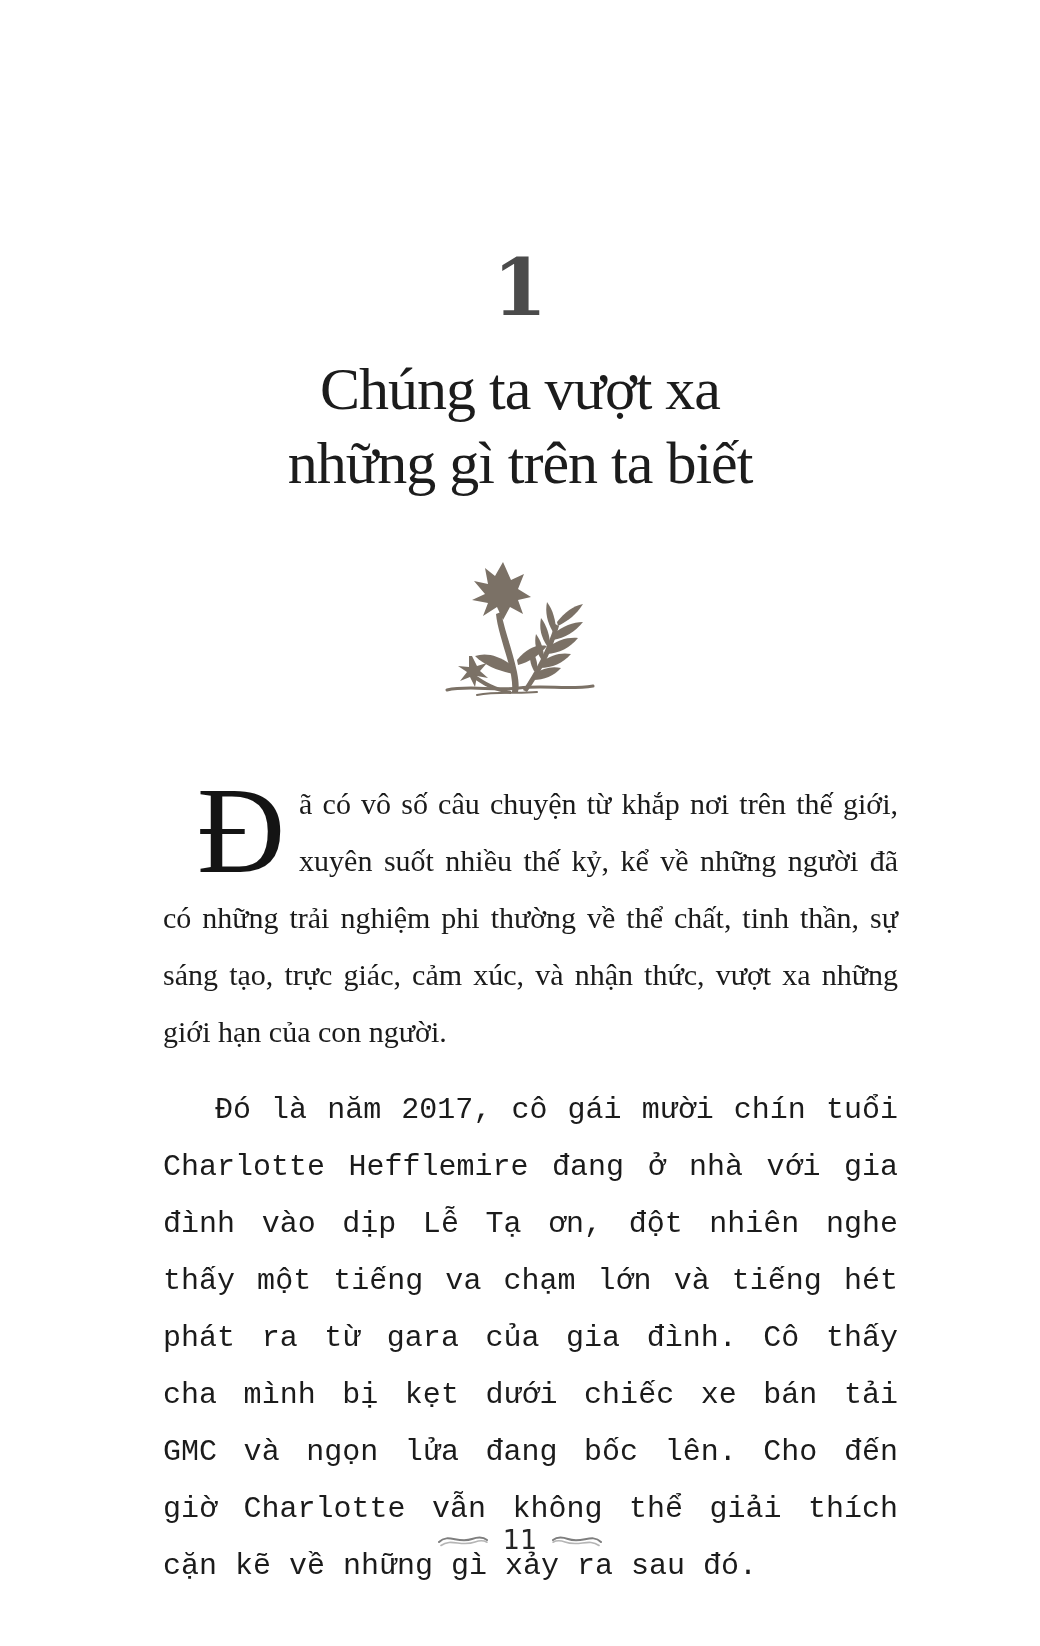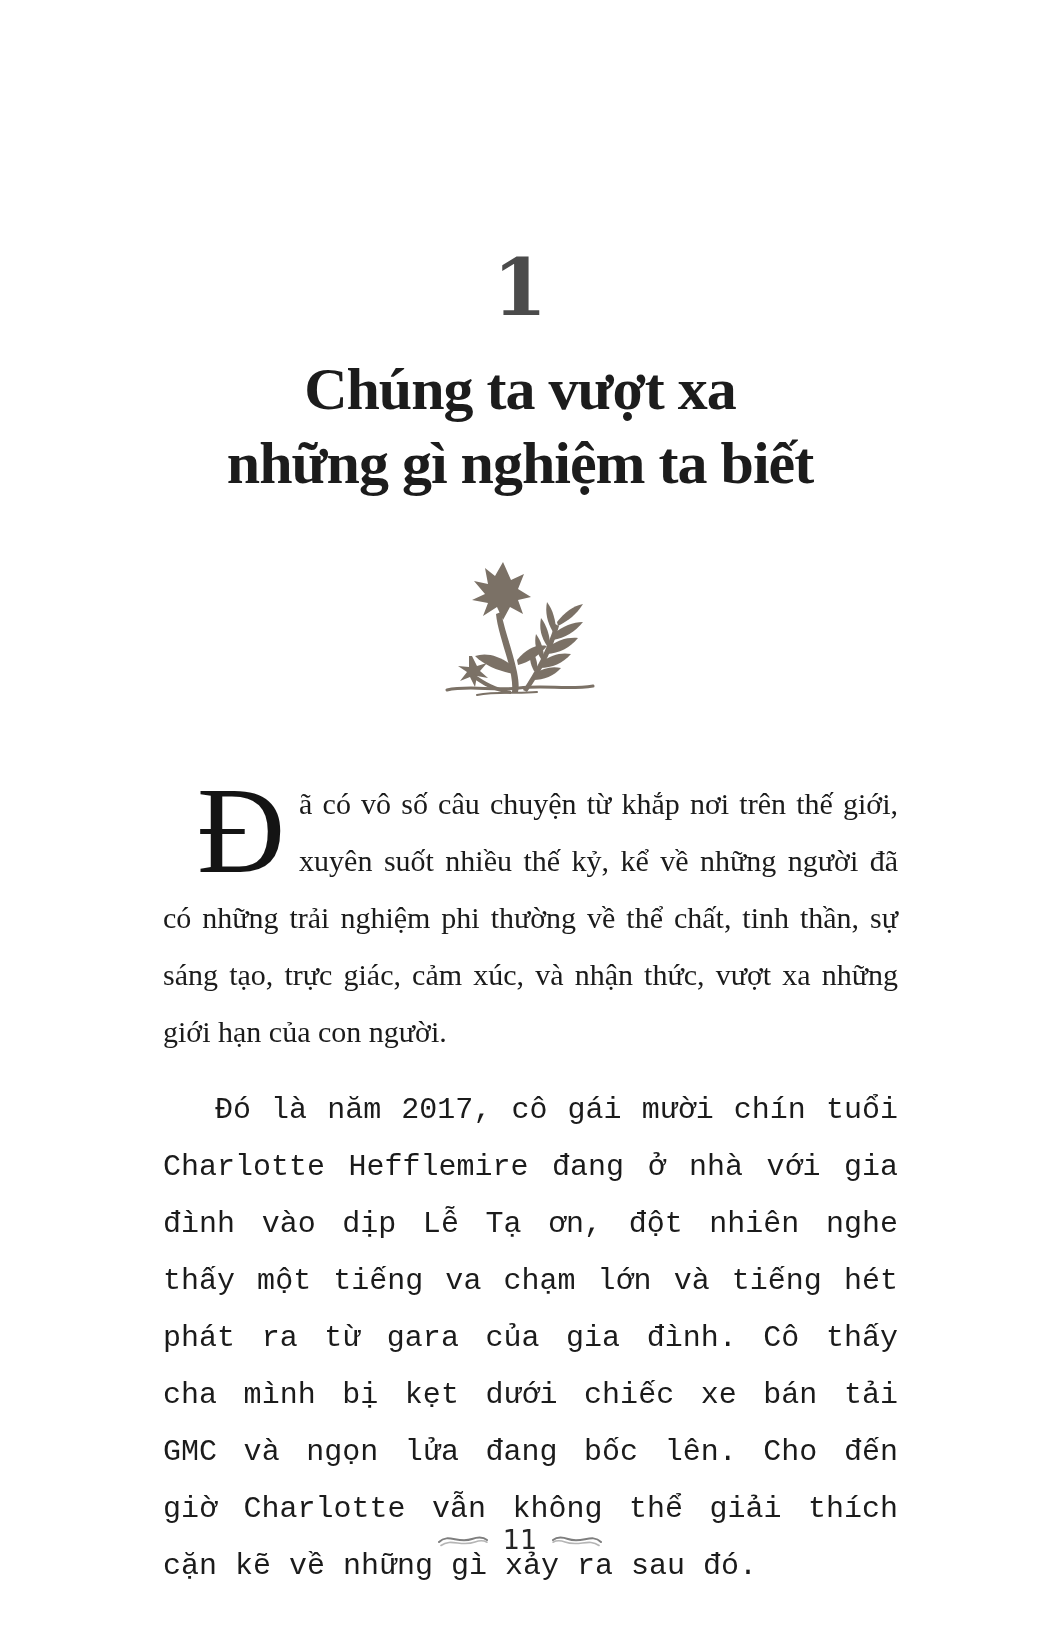--- a/index.html
+++ b/index.html
@@ -16,21 +16,21 @@
     font-family:"DejaVu Serif", serif;
     font-weight:bold;
     font-size:78px;line-height:84px;
     color:#4b4b4b;
   }
   .chapter-title{
     position:absolute;top:352px;left:0;right:0;
     margin:0;
     text-align:center;
     font-family:"Liberation Serif", serif;
-    font-weight:bold;
+    font-weight:normal;
     font-size:60px;line-height:74px;
     letter-spacing:-1px;
     color:#1c1c1c;
   }
   .chapter-title .title-line{display:block;}
   .ornament{
     position:absolute;top:560px;left:0;right:0;
     display:flex;justify-content:center;
   }
   .body-text{
@@ -64,21 +64,21 @@
 </style>
 </head>
 <body>
 
 <div class="page">
 
   <div class="chapter-number">1</div>
 
   <h1 class="chapter-title">
     <span class="title-line">Chúng ta vượt xa</span>
-    <span class="title-line">những gì nghiệm ta biết</span>
+    <span class="title-line">những gì trên ta biết</span>
   </h1>
 
   <div class="ornament">
     <svg width="158" height="138" viewBox="0 0 158 138">
       <g fill="#7b7166" stroke="none">
 
         <path d="M62 2 L54 16 L44 8 L47 24 L33 21 L44 34 L31 40 L47 43 L42 56 L56 47 L62 60 L69 47 L82 54 L77 40 L90 37 L77 29 L83 14 L70 20 Z"></path>
 
         <path d="M60 52 C64 72 72 92 76 112 C78 122 78 128 77 132 L71 132 C72 124 70 112 66 98 C62 84 56 66 55 54 Z"></path>
 

